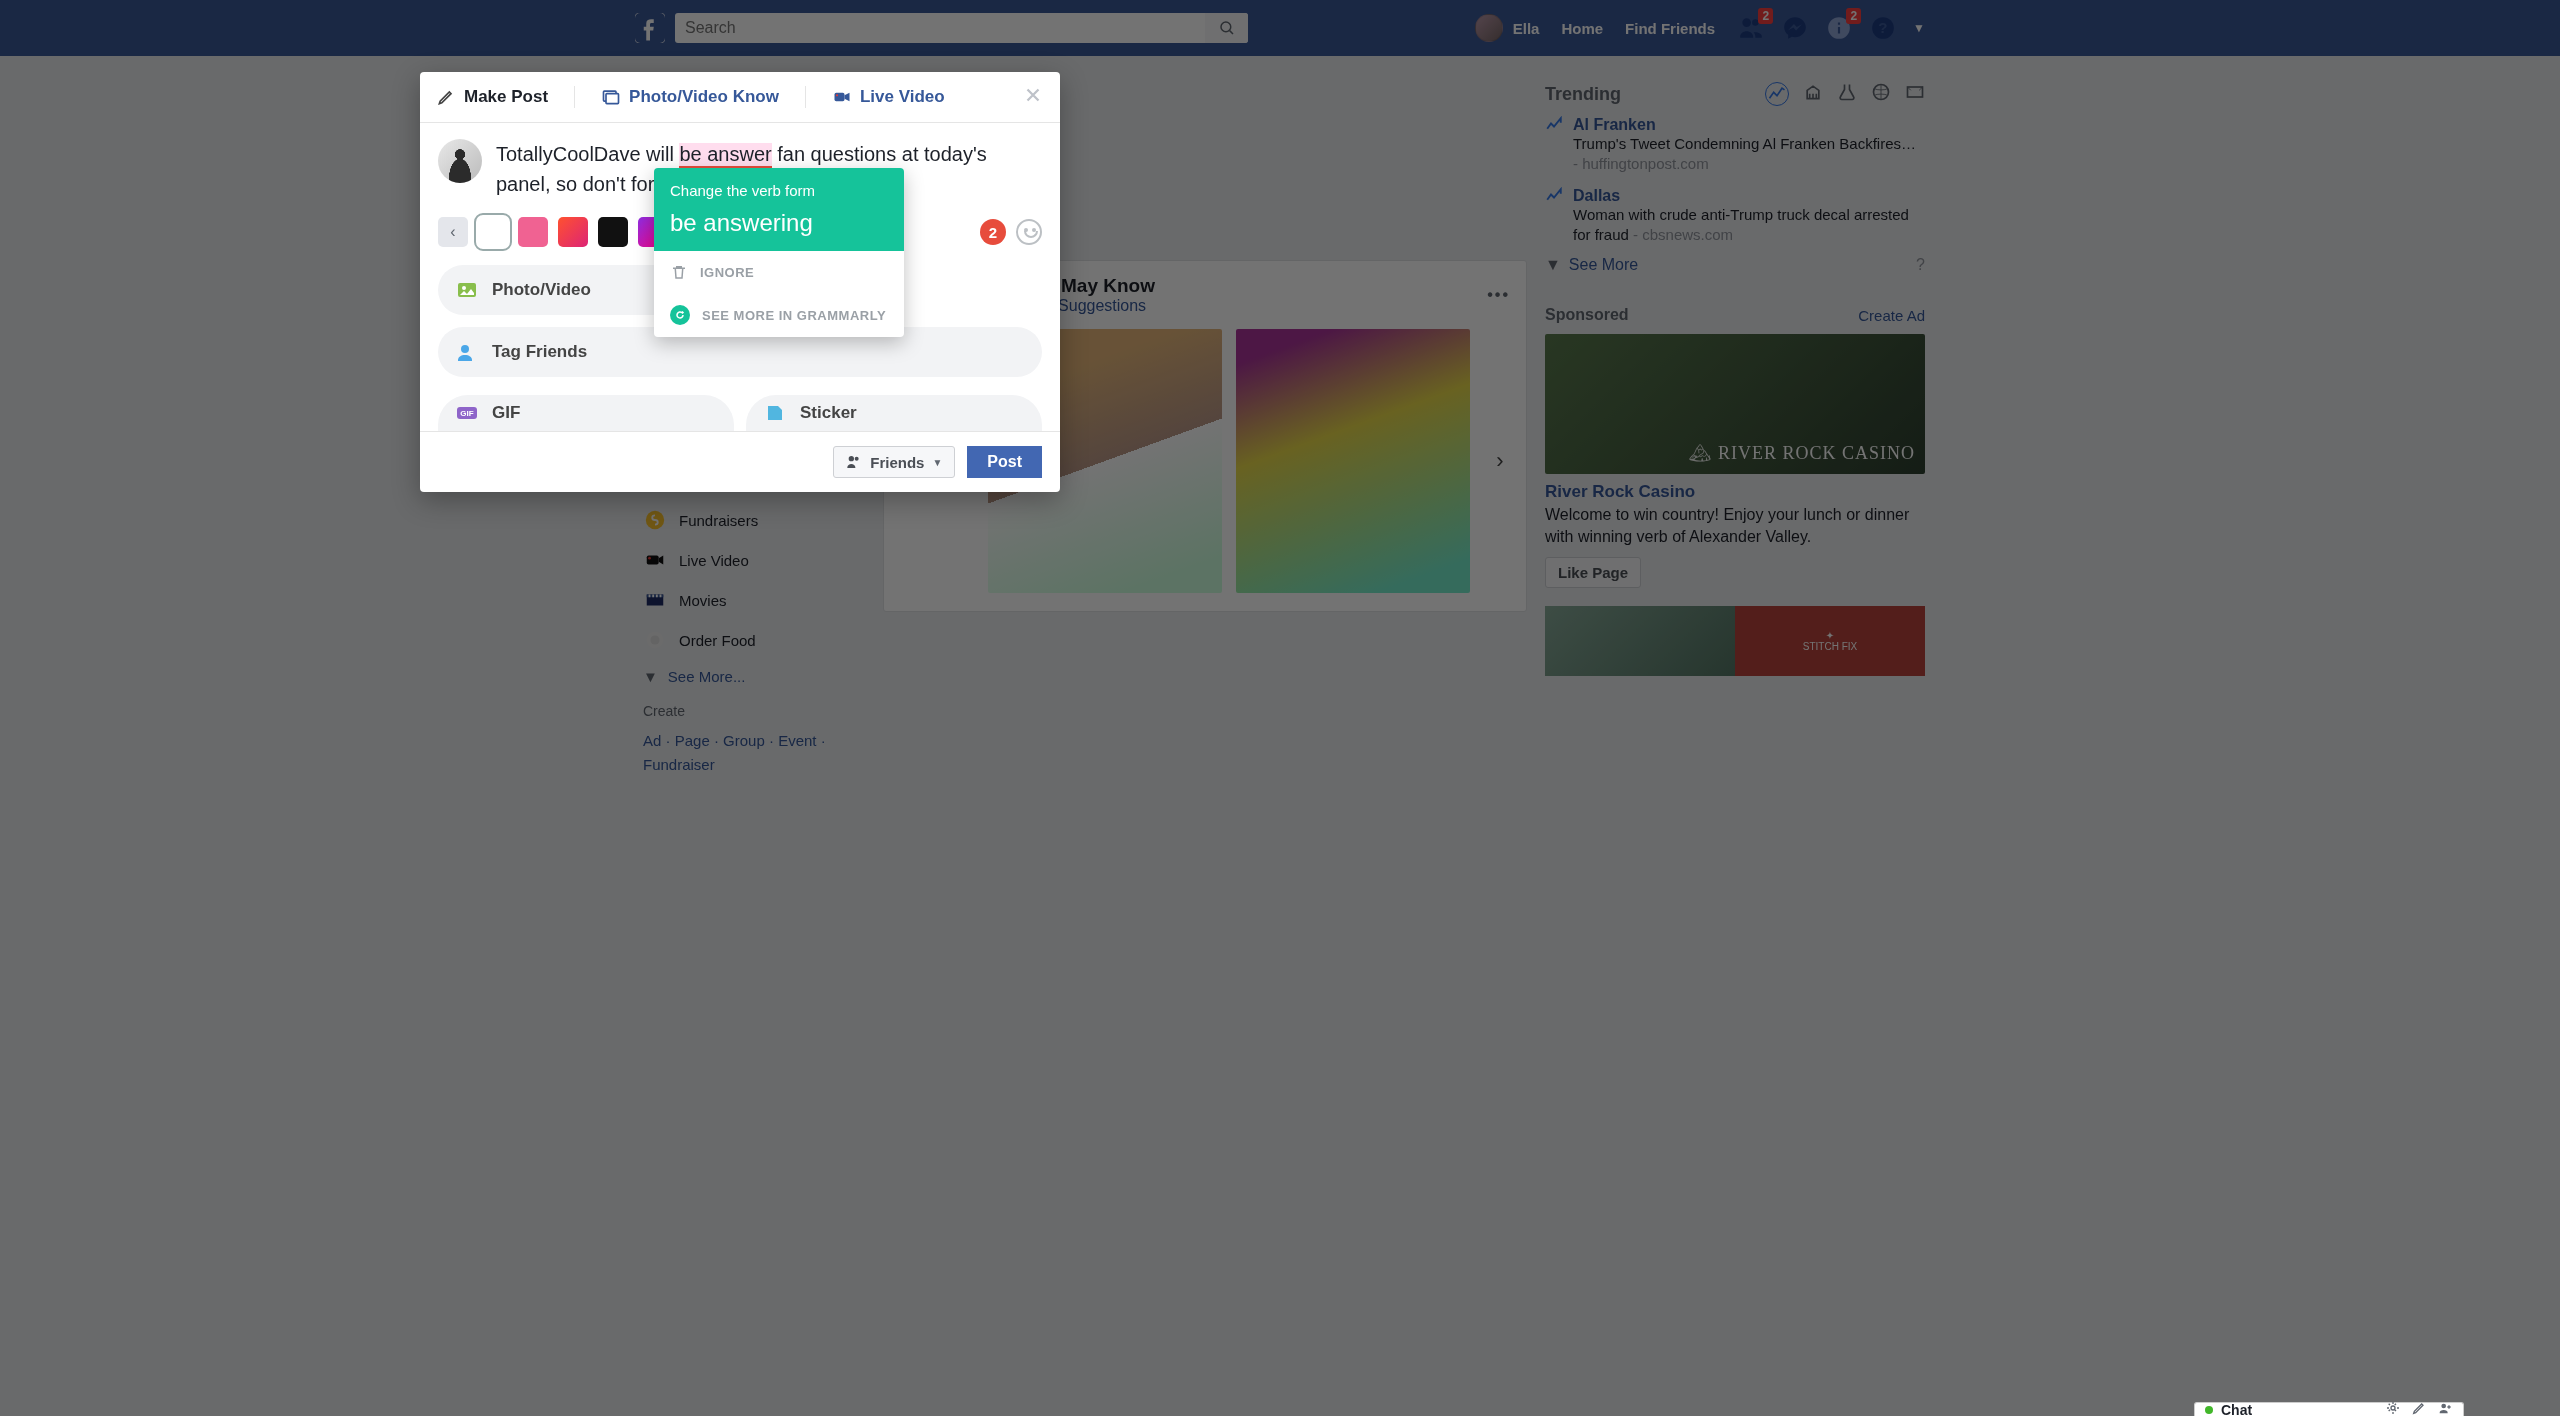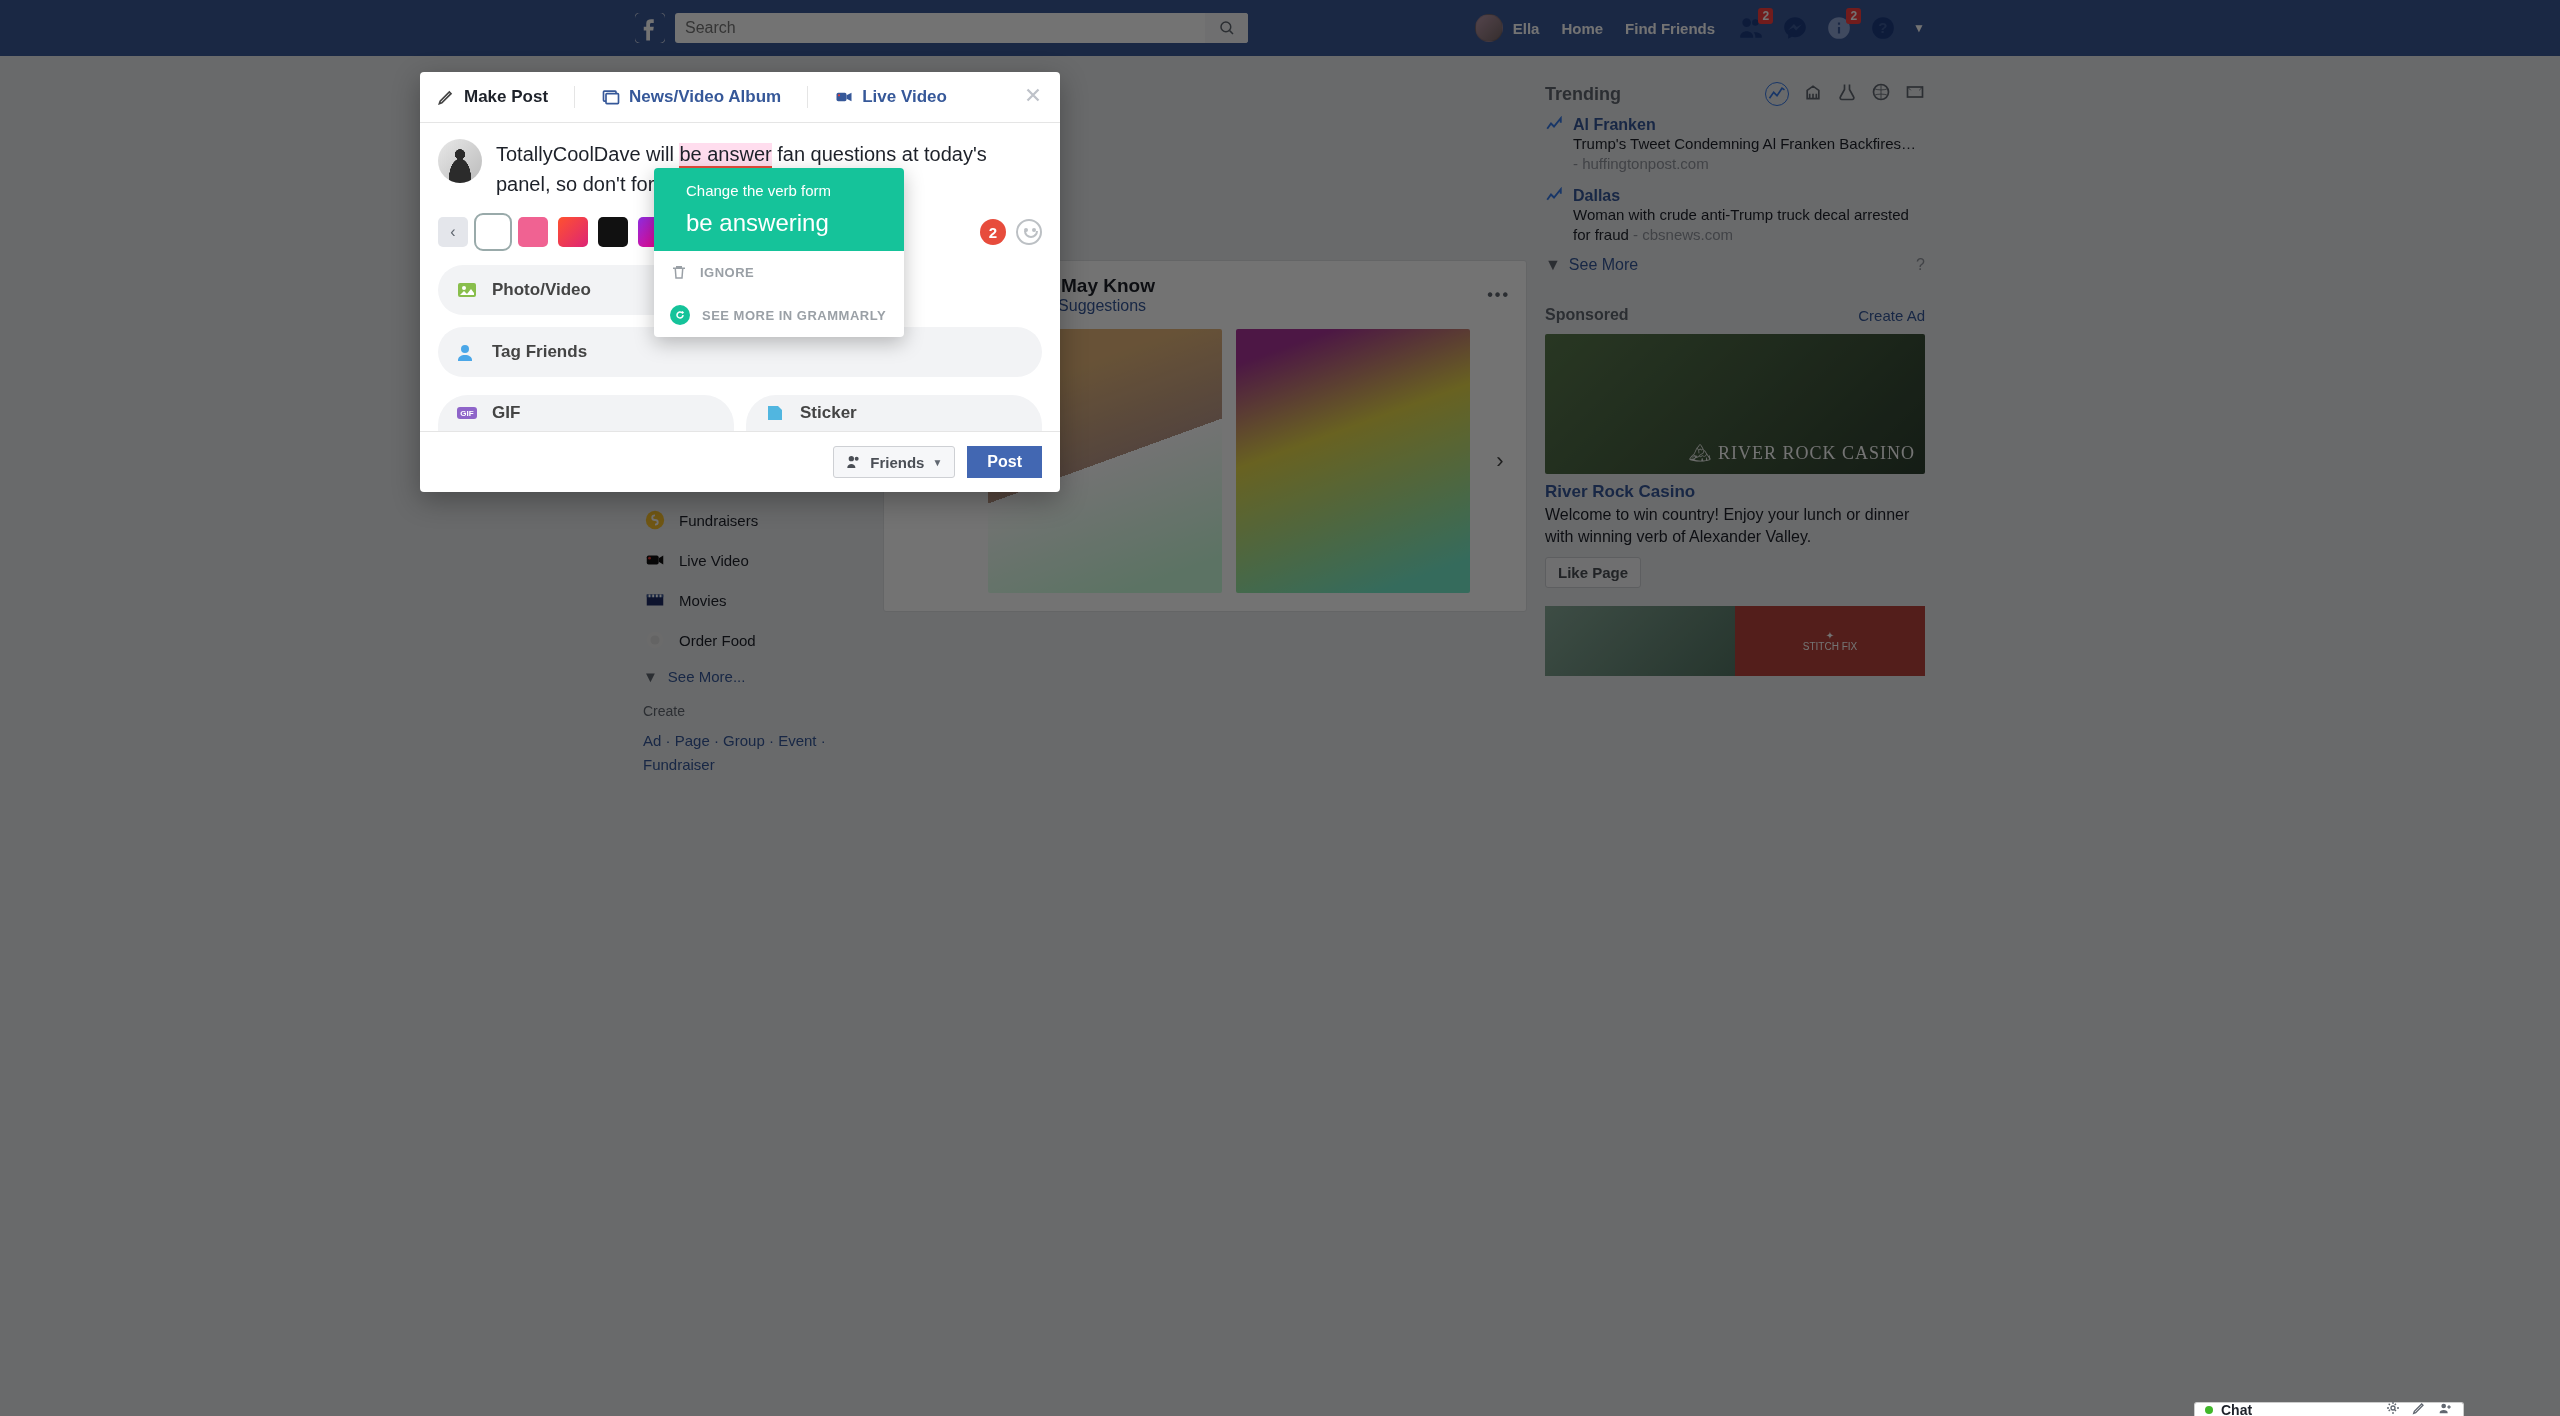--- a/index.html
+++ b/index.html
@@ -139,21 +139,21 @@
 .opt-row-cut{height:36px; overflow:hidden; display:flex; gap:12px; padding:0 18px;}
 .opt-row-cut .opt{border-radius:30px 30px 0 0;}
 
 .modal-footer{display:flex; justify-content:flex-end; gap:12px; padding:14px 18px; border-top:1px solid #e5e5e5;}
 .aud-btn{border:1px solid #ced0d4; background:#f6f7f9; padding:6px 12px; border-radius:3px; font-size:15px; font-weight:600; color:#4b4f56; display:flex; align-items:center; gap:8px; cursor:pointer;}
 .aud-btn svg{width:16px;height:16px;fill:#4b4f56;}
 .post-btn{background:#4267b2; color:#fff; border:0; padding:7px 20px; border-radius:0; font-size:16px; font-weight:700; cursor:pointer;}
 
 
 .gram{position:absolute; left:234px; top:96px; width:250px; background:#fff; border-radius:4px; box-shadow:0 6px 20px rgba(0,0,0,.25); z-index:200; overflow:hidden;}
-.gram-top{background:#15c39a; color:#fff; padding:14px 32px;}
+.gram-top{background:#15c39a; color:#fff; padding:14px 16px;}
 .gram-hint{font-size:15px; margin-bottom:10px;}
 .gram-sugg{font-size:24px; font-weight:400;}
 .gram-row{display:flex; align-items:center; gap:12px; padding:12px 16px; color:#9aa0a6; font-size:13px; font-weight:700; letter-spacing:.5px; cursor:pointer;}
 .gram-row svg{width:18px;height:18px;fill:#c4c8cc;}
 .gram-row .g-circle{width:20px;height:20px;border-radius:50%;background:#15c39a;display:flex;align-items:center;justify-content:center;}
 .gram-row .g-circle svg{width:12px;height:12px;fill:#fff;}
 </style>
 </head>
 <body>
 
@@ -485,21 +485,21 @@
           <path d="M4 20l3-1 11-11-2-2L5 17l-1 3z"></path>
         </svg>
       <span>Make Post</span>
     </div>
     <span class="sep"></span>
     <div class="mtab blue">
       <svg viewBox="0 0 24 24">
           <rect x="3" y="5" width="15" height="12" rx="1" fill="none" stroke="#365899" stroke-width="2"></rect>
           <rect x="6" y="8" width="15" height="12" rx="1" fill="#fff" stroke="#365899" stroke-width="2"></rect>
         </svg>
-      <span>News/Video Album</span>
+      <span>Photo/Video Know</span>
     </div>
     <span class="sep"></span>
     <div class="mtab blue">
       <svg viewBox="0 0 24 24">
           <rect x="3" y="7" width="12" height="10" rx="2" fill="#365899"></rect>
           <polygon points="15,10 21,7 21,17 15,14" fill="#365899"></polygon>
           <circle cx="6" cy="10" r="1.3" fill="#e53935"></circle>
         </svg>
       <span>Live Video</span>
     </div>

